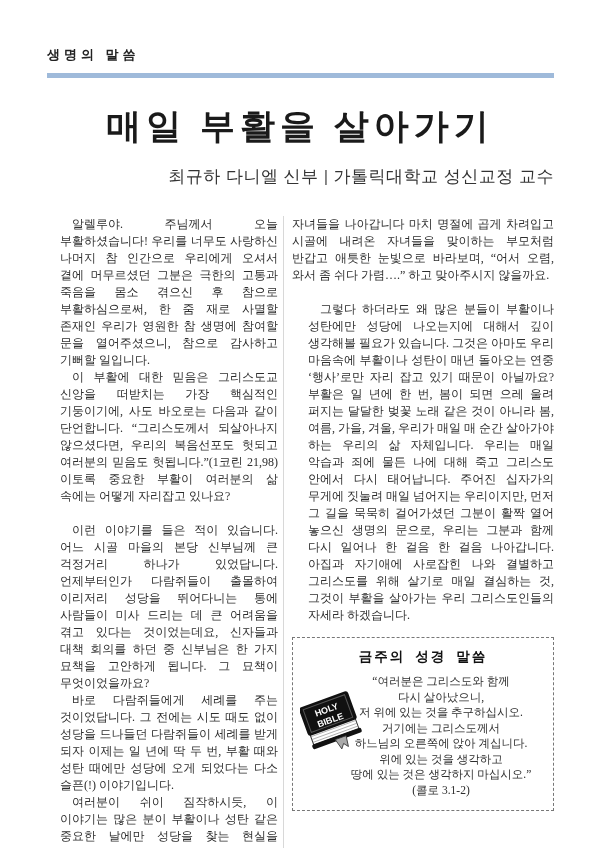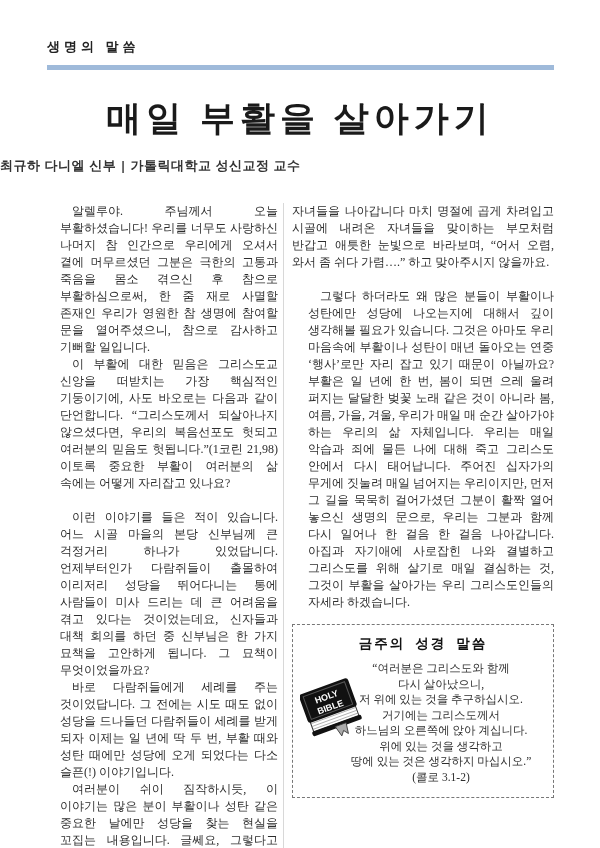--- a/index.html
+++ b/index.html
@@ -8,21 +8,21 @@
     width: 600px;
     height: 848px;
     margin: 0 auto;
     background: #ffffff;
     font-family: "Liberation Serif", serif;
     color: #2d2d2d;
     overflow: hidden;
     box-sizing: border-box;
   }
   .section-label {
-    margin: 0 0 0 47px;
+    margin: 8px 0 0 47px;
     padding-top: 38px;
     font-family: "Liberation Sans", sans-serif;
     font-weight: bold;
     font-size: 13px;
     letter-spacing: 4px;
     color: #222222;
   }
   .rule {
     margin: 9px 46px 0 47px;
     height: 5px;
@@ -32,25 +32,25 @@
     margin: 25px 0 0 0;
     text-align: center;
     font-family: "Liberation Serif", serif;
     font-weight: 600;
     font-size: 35px;
     letter-spacing: 5px;
     color: #1a1a1a;
   }
   .byline {
     margin: 15px 46px 0 0;
+    text-align: right;
     font-family: "Liberation Sans", sans-serif;
-    font-size: 13px;
+    font-size: 17px;
     letter-spacing: 0.5px;
     color: #333333;
-    font-weight: bold;
   }
   .byline .sep { margin: 0 5px; color: #555; }
   .body {
     display: flex;
     margin: 28px 46px 0 44px;
     align-items: stretch;
   }
   .col-left {
     width: 234px;
     padding-right: 5px;

